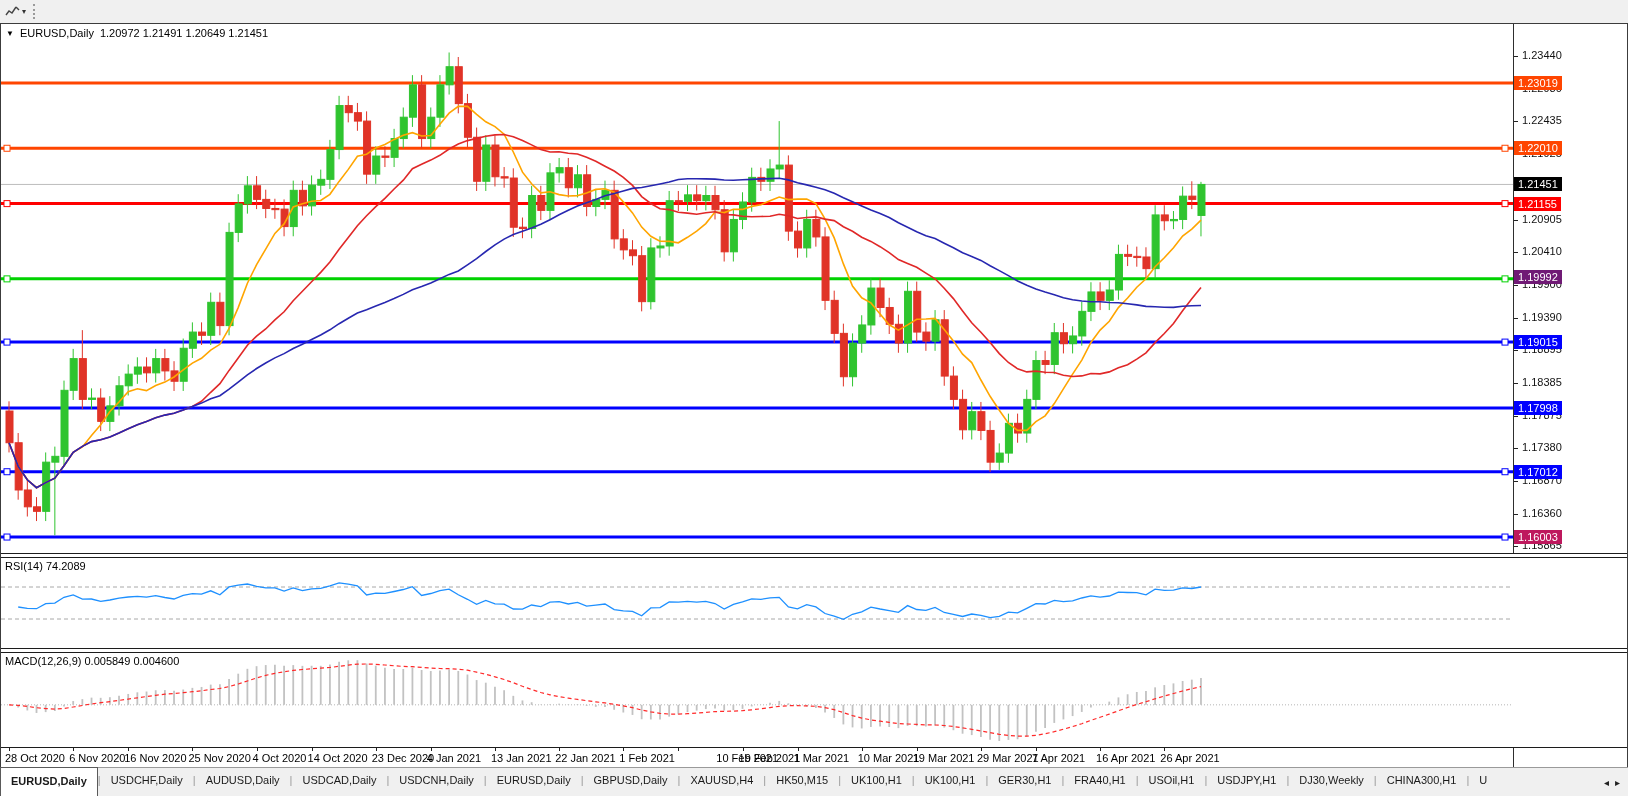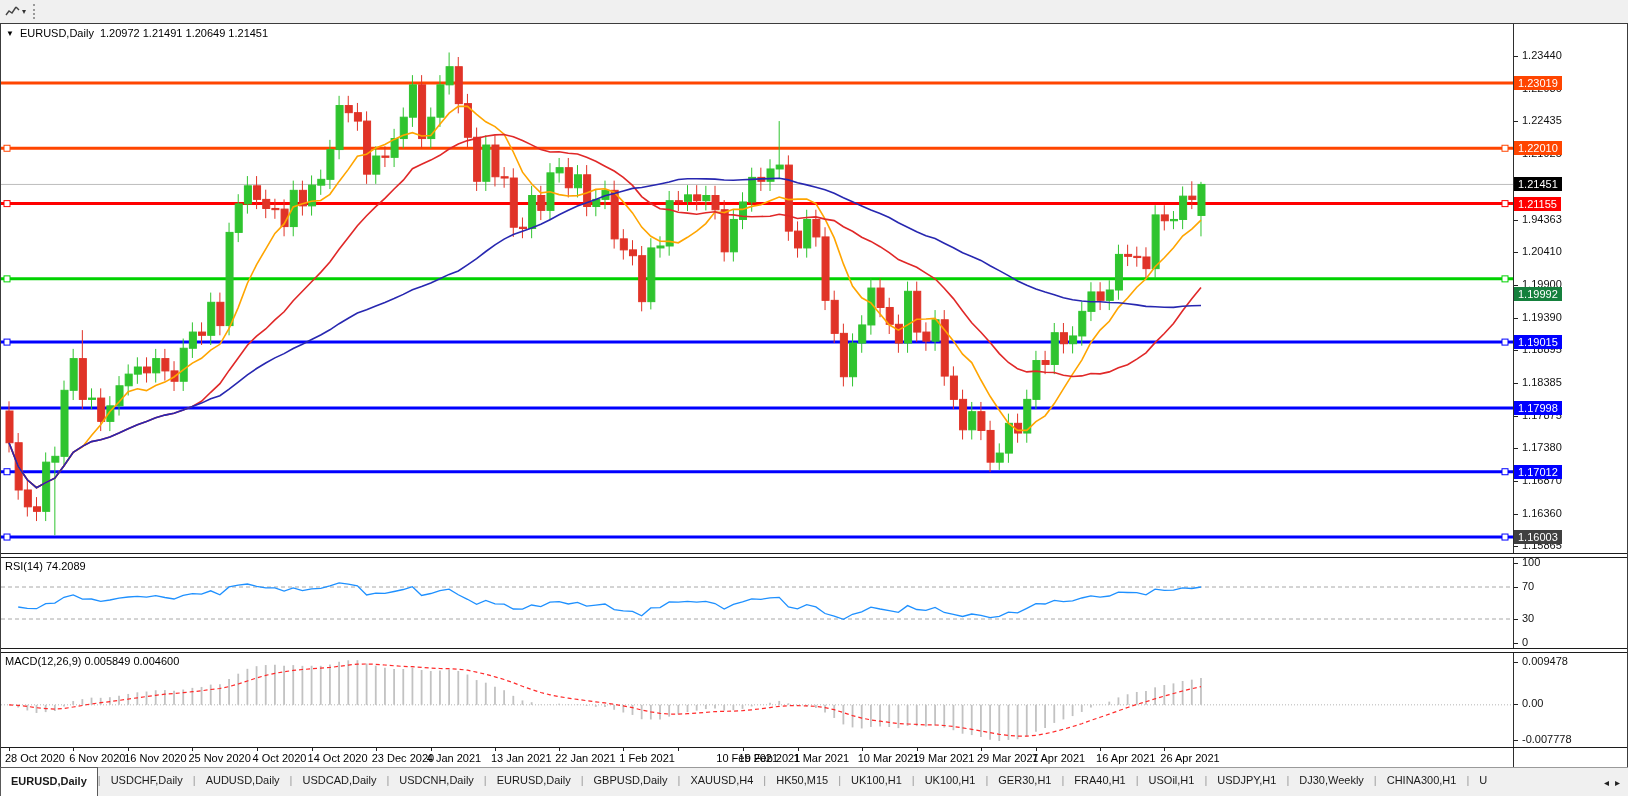--- a/index.html
+++ b/index.html
@@ -355,21 +355,21 @@
     <div class="axis" id="main-axis">
         <div class="tick-mark" style="top: 31.7129px;"></div>
         <div class="tick-label" style="top: 24.7129px;">1.23440</div>
         <div class="tick-mark" style="top: 64.7202px;"></div>
         <div class="tick-label" style="top: 57.7202px;">1.22930</div>
         <div class="tick-mark" style="top: 96.7567px;"></div>
         <div class="tick-label" style="top: 89.7567px;">1.22435</div>
         <div class="tick-mark" style="top: 129.764px;"></div>
         <div class="tick-label" style="top: 122.764px;">1.21925</div>
         <div class="tick-mark" style="top: 195.779px;"></div>
-        <div class="tick-label" style="top: 188.779px;">1.94363</div>
+        <div class="tick-label" style="top: 188.779px;">1.20905</div>
         <div class="tick-mark" style="top: 227.815px;"></div>
         <div class="tick-label" style="top: 220.815px;">1.20410</div>
         <div class="tick-mark" style="top: 260.822px;"></div>
         <div class="tick-label" style="top: 253.822px;">1.19900</div>
         <div class="tick-mark" style="top: 293.83px;"></div>
         <div class="tick-label" style="top: 286.83px;">1.19390</div>
         <div class="tick-mark" style="top: 325.866px;"></div>
         <div class="tick-label" style="top: 318.866px;">1.18895</div>
         <div class="tick-mark" style="top: 358.873px;"></div>
         <div class="tick-label" style="top: 351.873px;">1.18385</div>
@@ -379,49 +379,39 @@
         <div class="tick-label" style="top: 416.917px;">1.17380</div>
         <div class="tick-mark" style="top: 456.925px;"></div>
         <div class="tick-label" style="top: 449.925px;">1.16870</div>
         <div class="tick-mark" style="top: 489.932px;"></div>
         <div class="tick-label" style="top: 482.932px;">1.16360</div>
         <div class="tick-mark" style="top: 521.968px;"></div>
         <div class="tick-label" style="top: 514.968px;">1.15865</div>
         <div class="badge" style="top: 51.9601px; background: rgb(255, 69, 0);">1.23019</div>
         <div class="badge" style="top: 117.263px; background: rgb(255, 69, 0);">1.22010</div>
         <div class="badge" style="top: 172.599px; background: rgb(255, 0, 0);">1.21155</div>
-        <div class="badge" style="top: 263px; background: #15803d;">1.19992</div>
+        <div class="badge" style="top: 246px; background: #701a75;">1.19992</div>
         <div class="badge" style="top: 311.1px; background: rgb(0, 0, 255);">1.19015</div>
         <div class="badge" style="top: 376.92px; background: rgb(0, 0, 255);">1.17998</div>
         <div class="badge" style="top: 440.734px; background: rgb(0, 0, 255);">1.17012</div>
-        <div class="badge" style="top: 506.037px; background: #404040;">1.16003</div>
+        <div class="badge" style="top: 506.037px; background: #be185d;">1.16003</div>
         <div class="badge" style="top: 153.441px; background: rgb(0, 0, 0);">1.21451</div>
       </div>
   </div>
   <div class="sep"></div>
 
   <div class="prow" style="height:90px">
     <div class="plot" id="rsi-plot">
       <div class="panel-label">RSI(14) 74.2089</div>
       <svg id="rsi-svg" width="1512" height="90">
           <line x1="0" y1="29" x2="1512" y2="29" stroke="#a8a8a8" stroke-width="1" stroke-dasharray="4,3"></line>
           <line x1="0" y1="61" x2="1512" y2="61" stroke="#a8a8a8" stroke-width="1" stroke-dasharray="4,3"></line>
           <path d="M17.2,49.0L26.3,50.4L35.5,50.7L44.7,45.7L53.8,45.1L63.0,39.3L72.2,36.9L81.4,41.1L90.5,41.0L99.7,43.4L108.9,42.0L118.0,40.1L127.2,39.0L136.4,38.4L145.5,39.2L154.7,37.7L163.9,39.5L173.0,41.0L182.2,37.3L191.4,35.6L200.5,36.2L209.7,32.8L218.9,36.8L228.1,28.9L237.2,27.1L246.4,26.0L255.6,28.3L264.7,29.8L273.9,29.9L283.1,33.0L292.2,29.9L301.4,32.6L310.6,30.8L319.7,30.3L328.9,27.8L338.1,24.8L347.3,26.1L356.4,27.8L365.6,37.0L374.8,35.2L383.9,35.4L393.1,33.5L402.3,31.5L411.4,28.7L420.6,37.5L429.8,35.5L438.9,32.7L448.1,31.2L457.3,36.8L466.5,41.3L475.6,46.3L484.8,42.5L494.0,45.9L503.1,46.1L512.3,51.0L521.5,51.1L530.6,47.0L539.8,48.6L549.0,44.2L558.1,43.6L567.3,46.0L576.5,44.4L585.6,48.2L594.8,47.2L604.0,46.0L613.2,51.6L622.3,52.8L631.5,53.4L640.7,57.8L649.8,49.9L659.0,49.6L668.2,44.0L677.3,44.1L686.5,43.3L695.7,44.1L704.8,43.4L714.0,45.5L723.2,51.1L732.4,46.3L741.5,43.9L750.7,40.8L759.9,41.4L769.0,39.8L778.2,39.3L787.4,48.9L796.5,50.9L805.7,46.7L814.9,48.9L824.0,55.5L833.2,58.2L842.4,61.3L851.5,56.3L860.7,53.8L869.9,49.1L879.1,51.0L888.2,52.6L897.4,54.3L906.6,47.6L915.7,51.5L924.9,52.3L934.1,49.5L943.2,54.5L952.4,56.3L961.6,58.5L970.7,56.0L979.9,57.4L989.1,59.7L998.3,58.3L1007.4,54.1L1016.6,54.9L1025.8,50.3L1034.9,45.6L1044.1,46.0L1053.3,42.4L1062.4,43.7L1071.6,42.8L1080.8,40.0L1089.9,37.9L1099.1,39.2L1108.3,38.0L1117.4,34.2L1126.6,34.5L1135.8,34.7L1145.0,36.9L1154.1,31.2L1163.3,32.3L1172.5,32.1L1181.6,29.8L1190.8,30.5L1200.0,29.0" fill="none" stroke="#1e90ff" stroke-width="1.3"></path>
         </svg>
     </div>
-    <div class="axis" id="rsi-axis">
-        <div class="tick-mark" style="top: 5px;"></div>
-        <div class="tick-label" style="top: -2px;">100</div>
-        <div class="tick-mark" style="top: 29px;"></div>
-        <div class="tick-label" style="top: 22px;">70</div>
-        <div class="tick-mark" style="top: 61px;"></div>
-        <div class="tick-label" style="top: 54px;">30</div>
-        <div class="tick-mark" style="top: 85px;"></div>
-        <div class="tick-label" style="top: 78px;">0</div>
-      </div>
   </div>
   <div class="sep"></div>
 
   <div class="prow" style="height:95px">
     <div class="plot" id="macd-plot">
       <div class="panel-label">MACD(12,26,9) 0.005849 0.004600</div>
       <svg id="macd-svg" width="1512" height="95">
           <line x1="0" y1="51.84214186369958" x2="1512" y2="51.84214186369958" stroke="#b5b5b5" stroke-width="1" stroke-dasharray="1,2"></line>
           <g>
             <line x1="8" y1="51.84214186369958" x2="8" y2="51.84214186369958" stroke="#c2c2c2" stroke-width="1.8"></line>
@@ -552,28 +542,20 @@
             <line x1="1154.125" y1="51.84214186369958" x2="1154.125" y2="34.345227757549424" stroke="#c2c2c2" stroke-width="1.8"></line>
             <line x1="1163.294" y1="51.84214186369958" x2="1163.294" y2="32.03330315383292" stroke="#c2c2c2" stroke-width="1.8"></line>
             <line x1="1172.463" y1="51.84214186369958" x2="1172.463" y2="30.37559134239722" stroke="#c2c2c2" stroke-width="1.8"></line>
             <line x1="1181.632" y1="51.84214186369958" x2="1181.632" y2="28.023348124661585" stroke="#c2c2c2" stroke-width="1.8"></line>
             <line x1="1190.8010000000002" y1="51.84214186369958" x2="1190.8010000000002" y2="26.632153328813743" stroke="#c2c2c2" stroke-width="1.8"></line>
             <line x1="1199.97" y1="51.84214186369958" x2="1199.97" y2="24.99653221852384" stroke="#c2c2c2" stroke-width="1.8"></line>
           </g>
           <path d="M8.0,51.8L17.2,52.4L26.3,53.4L35.5,54.7L44.7,55.6L53.8,56.1L63.0,55.5L72.2,54.0L81.4,52.5L90.5,50.9L99.7,49.7L108.9,48.6L118.0,47.4L127.2,46.1L136.4,44.8L145.5,43.5L154.7,42.3L163.9,41.2L173.0,40.5L182.2,39.7L191.4,38.7L200.5,37.8L209.7,36.5L218.9,35.5L228.1,33.6L237.2,31.0L246.4,28.0L255.6,25.0L264.7,22.4L273.9,20.3L283.1,18.8L292.2,17.4L301.4,16.5L310.6,15.8L319.7,15.2L328.9,14.5L338.1,13.3L347.3,12.1L356.4,11.1L365.6,11.0L374.8,11.3L383.9,12.0L393.1,12.8L402.3,13.4L411.4,13.7L420.6,14.3L429.8,15.1L438.9,15.5L448.1,15.7L457.3,16.2L466.5,17.2L475.6,19.2L484.8,21.3L494.0,23.8L503.1,26.5L512.3,29.7L521.5,33.3L530.6,36.5L539.8,39.5L549.0,41.8L558.1,43.6L567.3,45.1L576.5,46.4L585.6,47.7L594.8,48.9L604.0,49.9L613.2,51.3L622.3,52.9L631.5,54.7L640.7,57.0L649.8,58.9L659.0,60.4L668.2,61.1L677.3,61.1L686.5,60.7L695.7,60.1L704.8,59.3L714.0,58.6L723.2,58.3L732.4,58.1L741.5,57.7L750.7,56.8L759.9,55.8L769.0,54.6L778.2,53.3L787.4,52.7L796.5,52.7L805.7,52.9L814.9,53.3L824.0,54.6L833.2,56.7L842.4,59.6L851.5,62.6L860.7,65.1L869.9,66.9L879.1,68.2L888.2,69.4L897.4,70.6L906.6,71.0L915.7,71.4L924.9,71.9L934.1,72.0L943.2,72.5L952.4,73.5L961.6,74.9L970.7,76.3L979.9,77.9L989.1,79.6L998.3,81.3L1007.4,82.4L1016.6,83.2L1025.8,83.2L1034.9,82.3L1044.1,80.8L1053.3,78.7L1062.4,76.2L1071.6,73.6L1080.8,70.7L1089.9,67.4L1099.1,64.3L1108.3,61.1L1117.4,57.8L1126.6,54.5L1135.8,51.4L1145.0,48.7L1154.1,45.8L1163.3,43.1L1172.5,40.5L1181.6,38.0L1190.8,35.7L1200.0,33.6" fill="none" stroke="#ff2a2a" stroke-width="1.2" stroke-dasharray="4,3"></path>
         </svg>
     </div>
-    <div class="axis" id="macd-axis">
-        <div class="tick-mark" style="top: 9px;"></div>
-        <div class="tick-label" style="top: 2px;">0.009478</div>
-        <div class="tick-mark" style="top: 51.8421px;"></div>
-        <div class="tick-label" style="top: 44.8421px;">0.00</div>
-        <div class="tick-mark" style="top: 87px;"></div>
-        <div class="tick-label" style="top: 80px;">-0.007778</div>
-      </div>
   </div>
 
   <div class="prow" style="height:19px;border-top:1px solid #1c1c1c;">
     <div class="plot" id="date-axis">
         <div class="date-tick" style="left: 8px;"></div>
         <div class="date-label" style="left: 4px;">28 Oct 2020</div>
         <div class="date-tick" style="left: 72.183px;"></div>
         <div class="date-label" style="left: 68.183px;">6 Nov 2020</div>
         <div class="date-tick" style="left: 127.197px;"></div>
         <div class="date-label" style="left: 123.197px;">16 Nov 2020</div>

